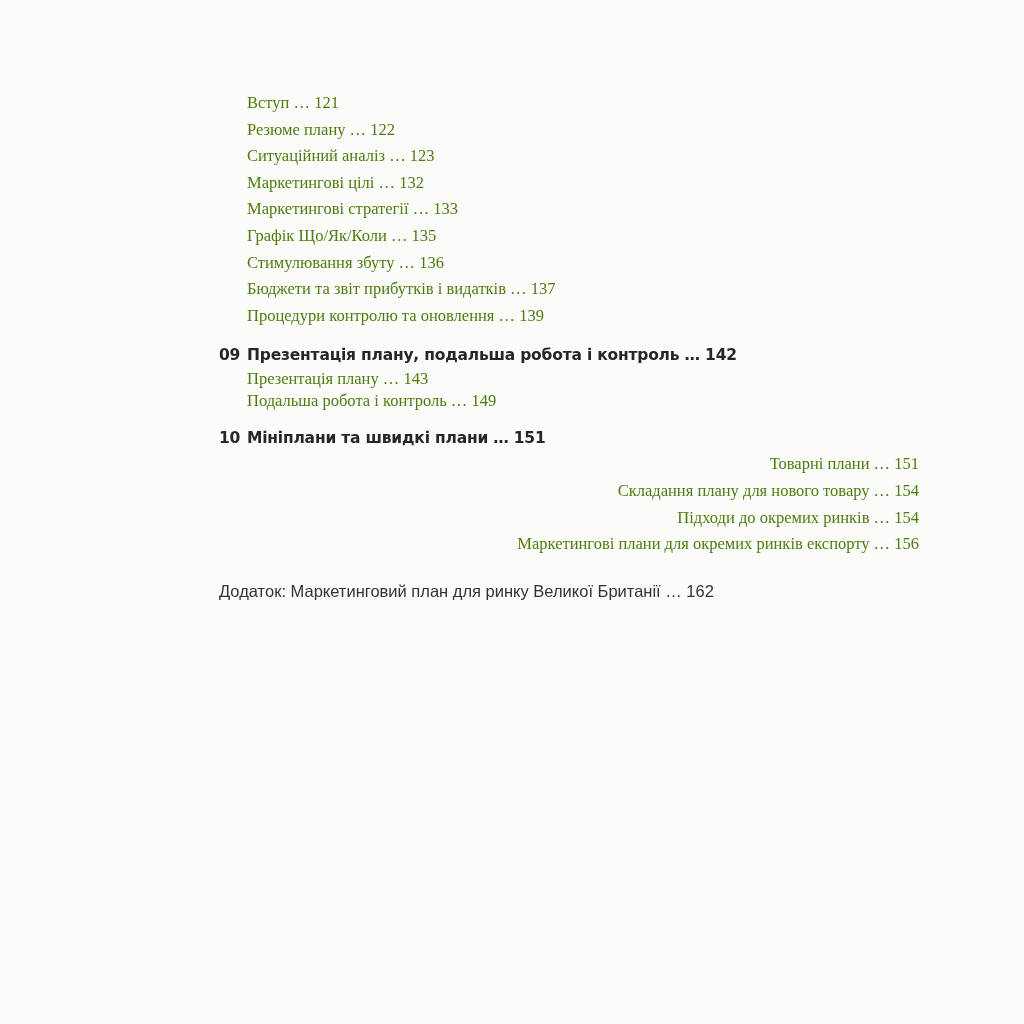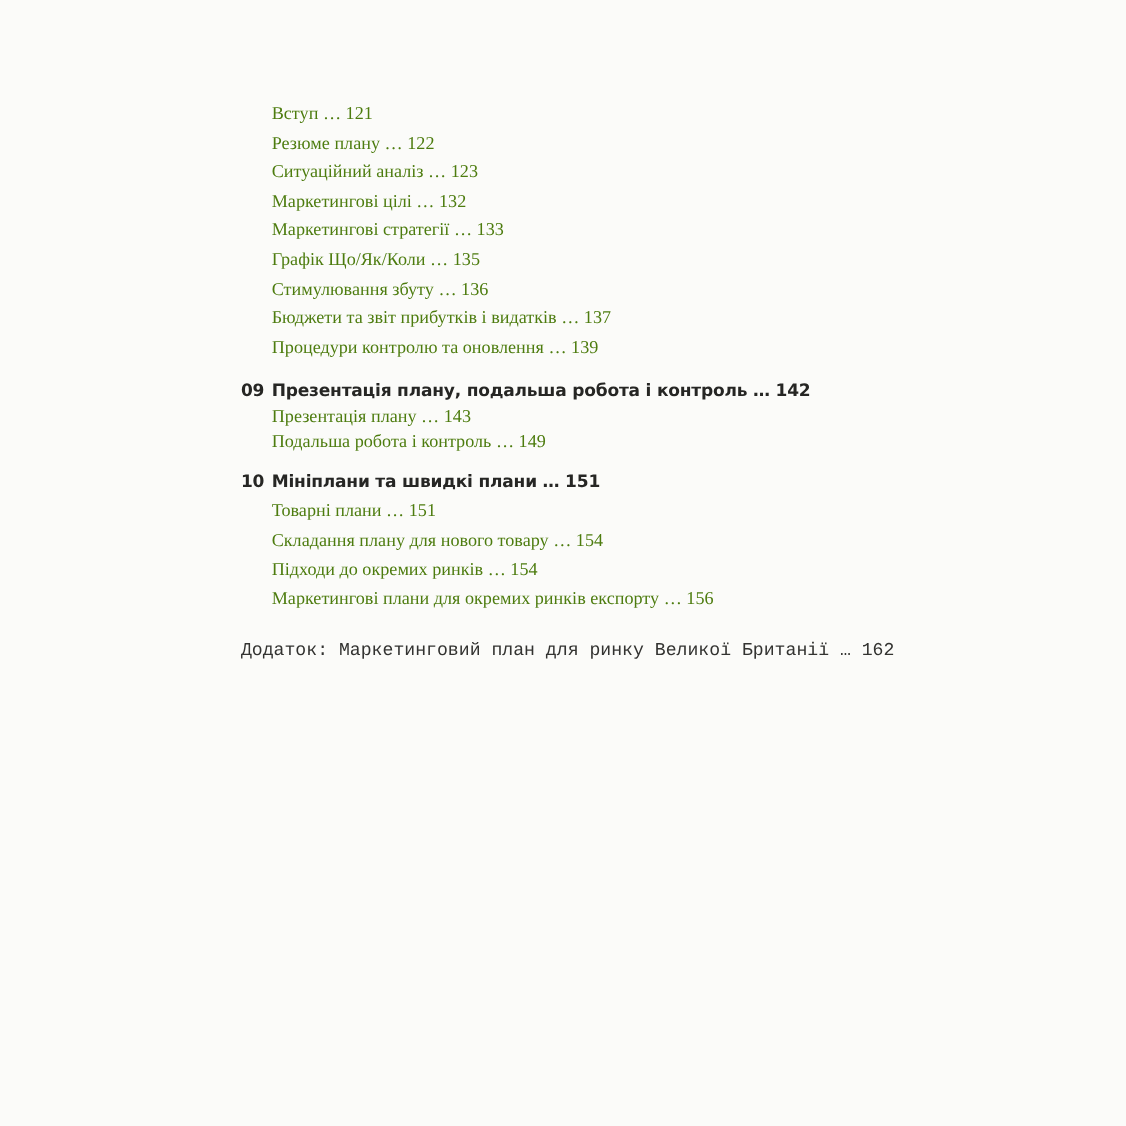--- a/index.html
+++ b/index.html
@@ -22,25 +22,25 @@
     }
     .chapter-num { display: inline-block; width: 28px; }
     .entries { padding-left: 28px; }
     .entry {
       font-family: "Liberation Serif", serif;
       font-size: 16.5px;
       color: #4d7c0f;
     }
     .ch08 .entry { height: 26.6px; line-height: 26.6px; }
     .ch09 .entry { height: 22px; line-height: 22px; }
-    .ch10 .entry { height: 26.6px; line-height: 26.6px; }
+    .ch10 .entry { height: 26.6px; line-height: 26.6px; text-align: right; }
     .ch09 { margin-top: 6px; }
     .ch10 { margin-top: 4px; }
     .appendix {
-      font-family: Liberation Mono, monospace;
+      font-family: Liberation Sans, sans-serif;
       font-size: 16.5px;
       color: #333331;
       margin-top: 20px;
       line-height: 26px;
     }
   </style>
 </head>
 <body>
 
 <div class="toc">

